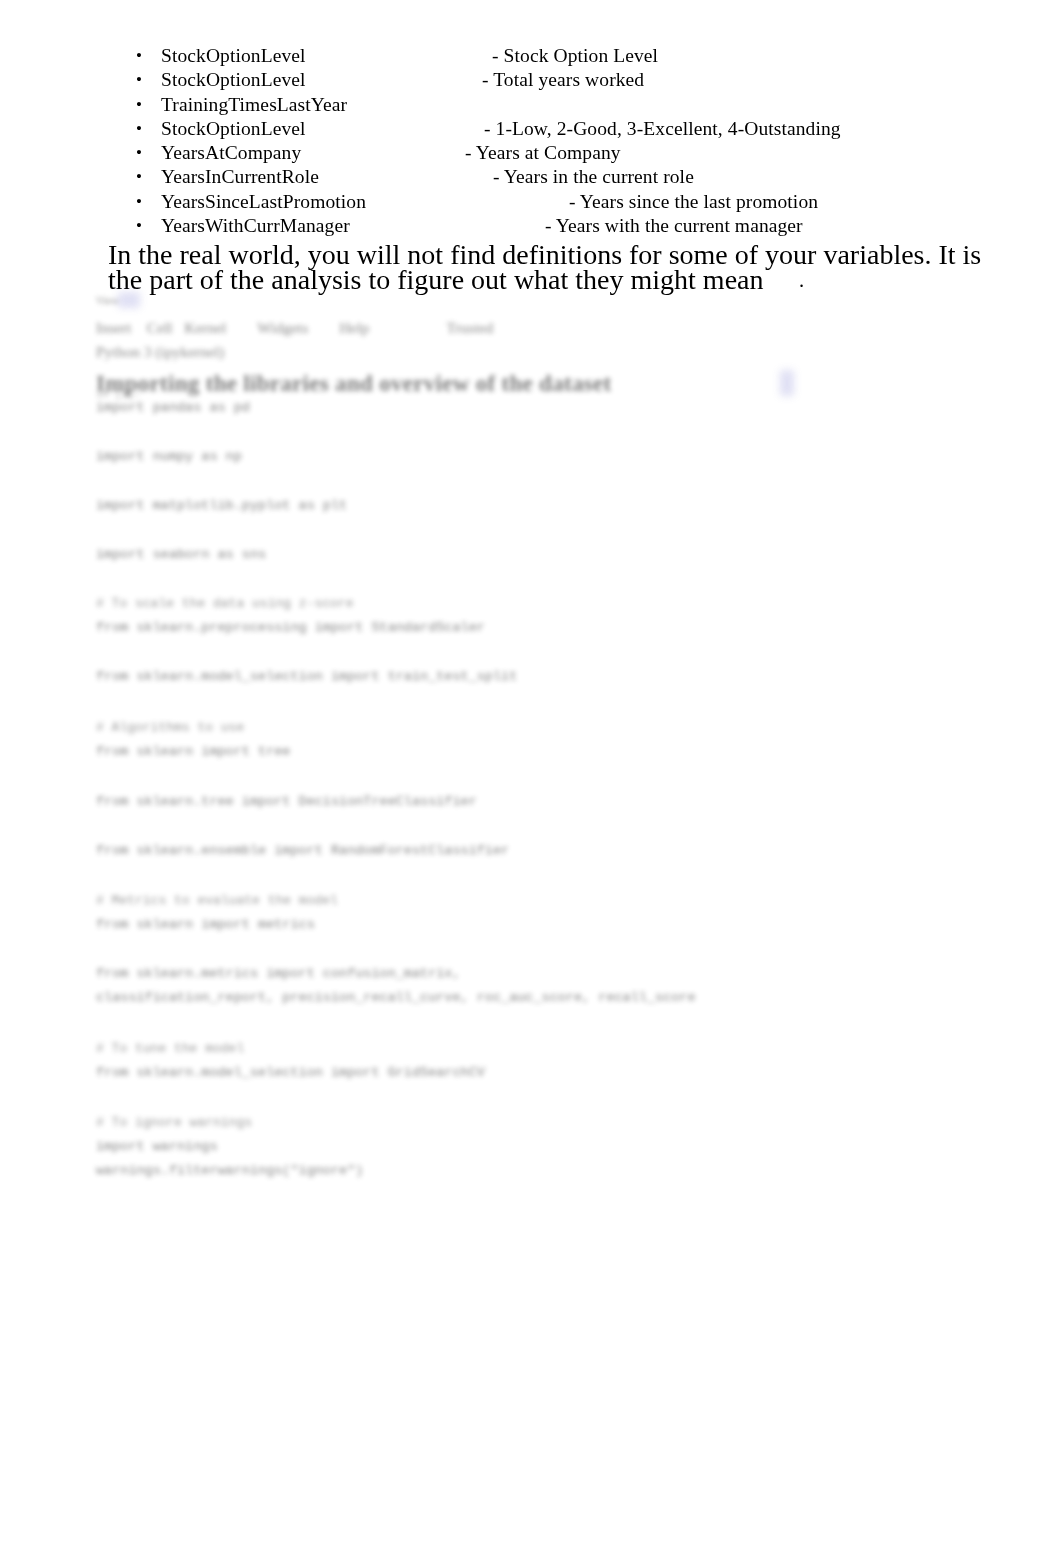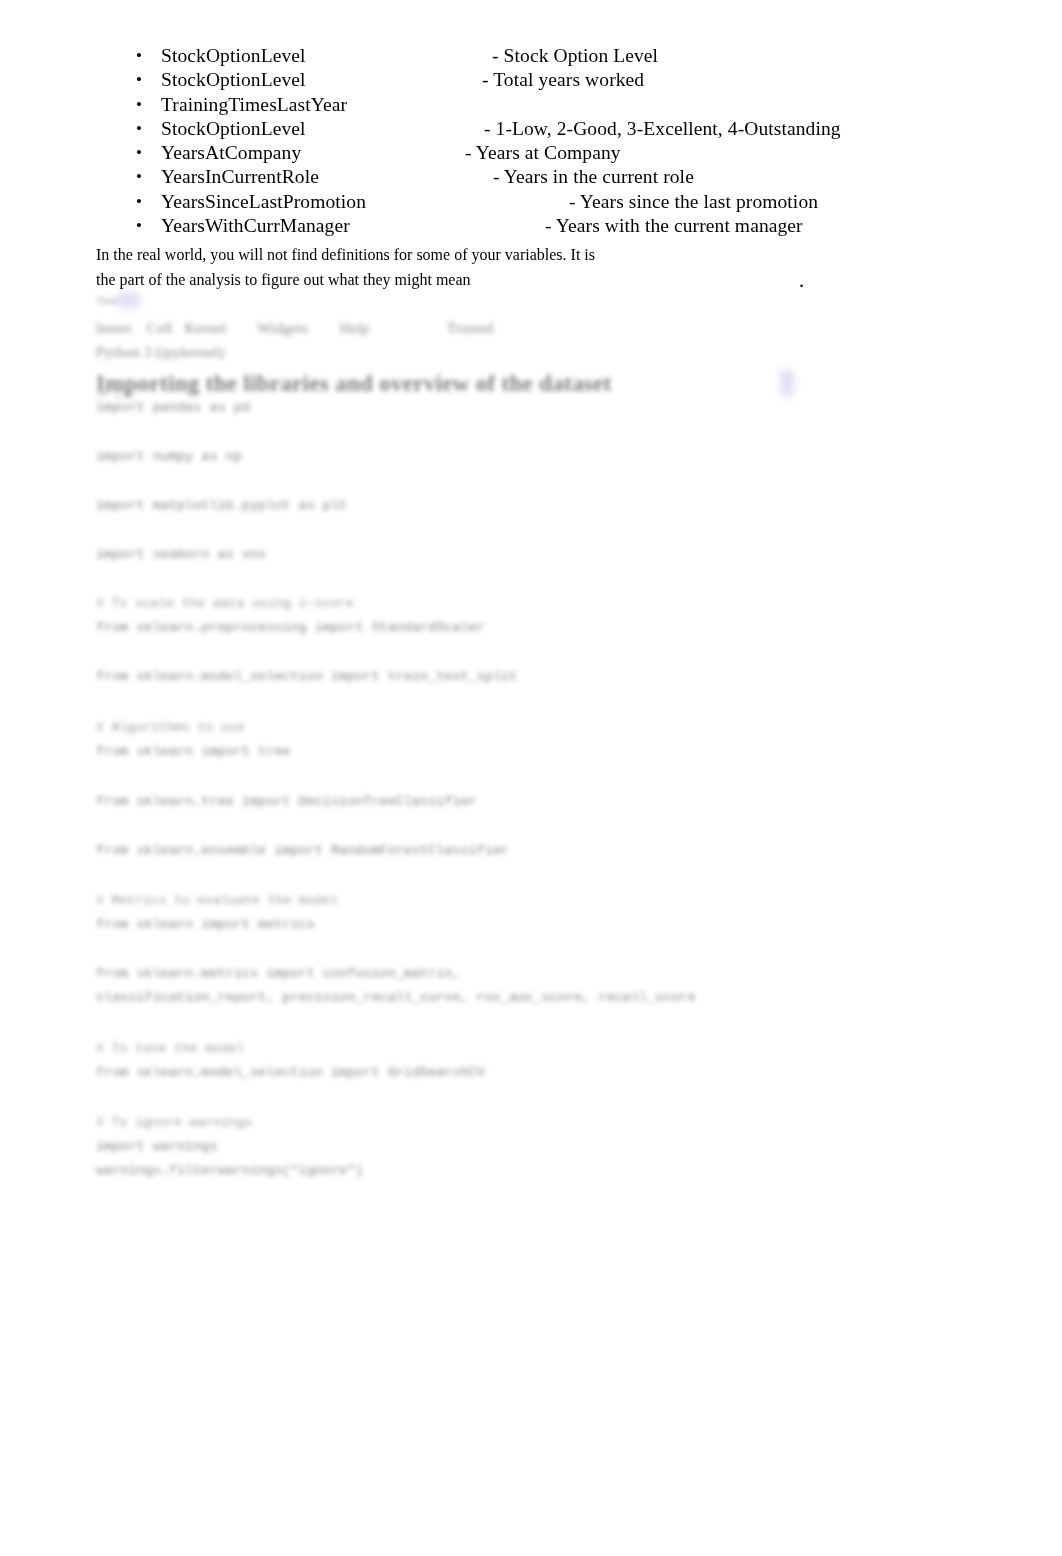--- a/index.html
+++ b/index.html
@@ -55,24 +55,24 @@
     left: 65px;
     top: 0;
   }
   .bullet-desc {
     position: absolute;
     top: 0;
   }
 
   .para {
     position: absolute;
-    left: 96px;
+    left: 108px;
     top: 243px;
     width: 700px;
-    font-size: 16px;
+    font-size: 28px;
     line-height: 24.5px;
   }
   .para-line {
     display: block;
     white-space: pre;
   }
   .stray-period {
     position: absolute;
     left: 799px;
     top: 268px;

